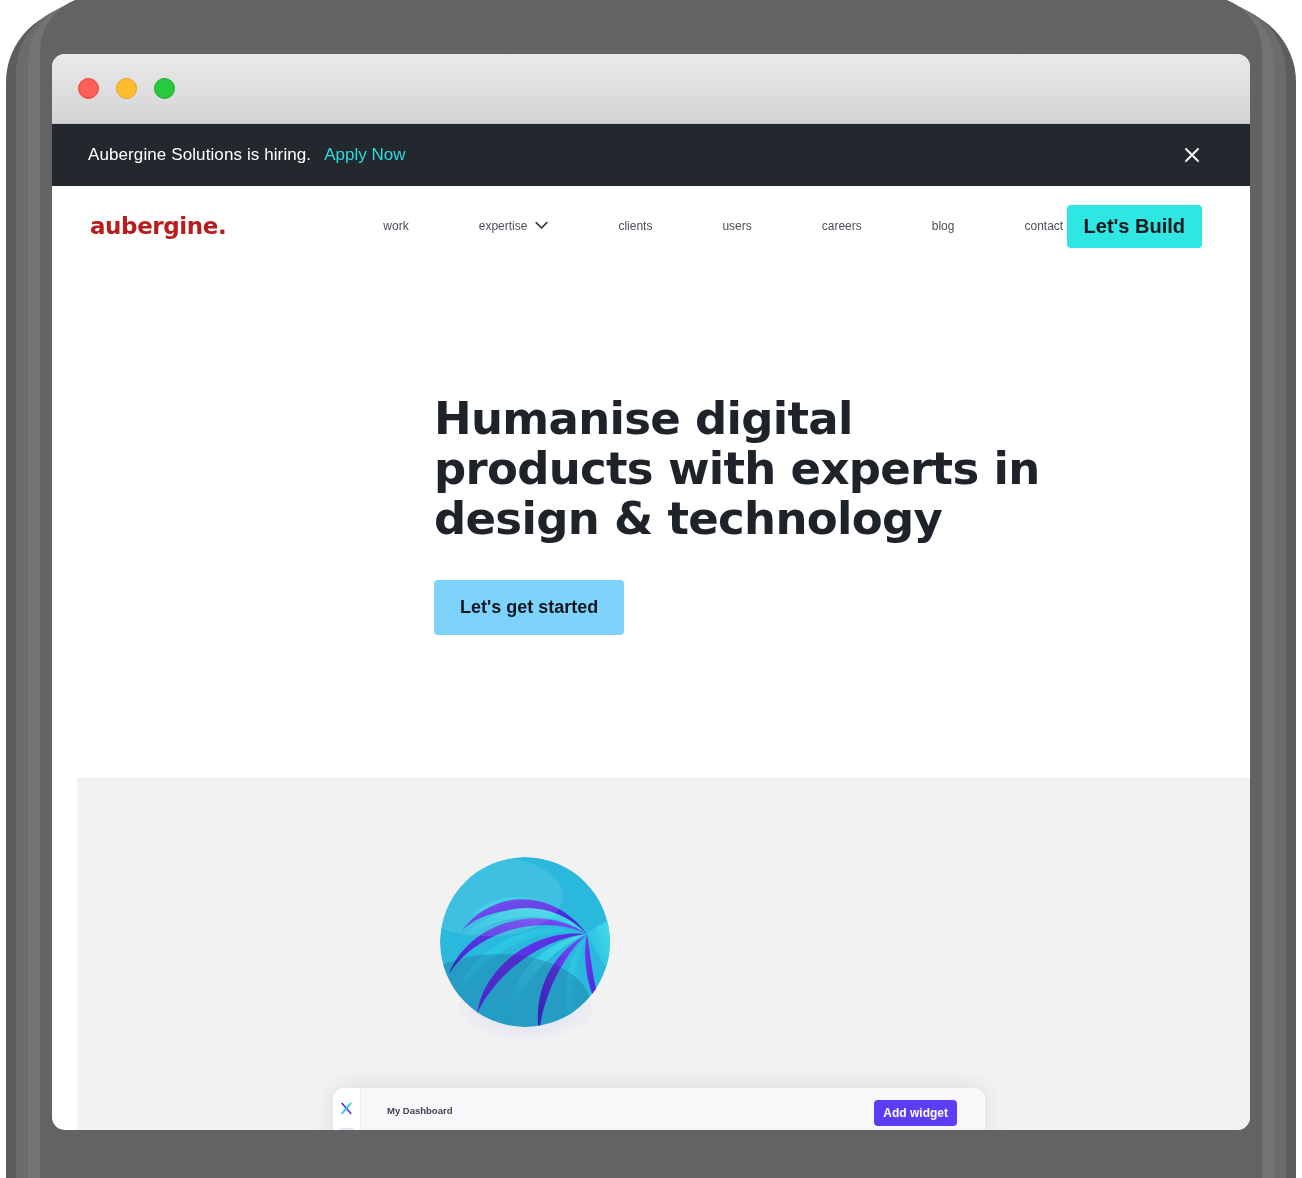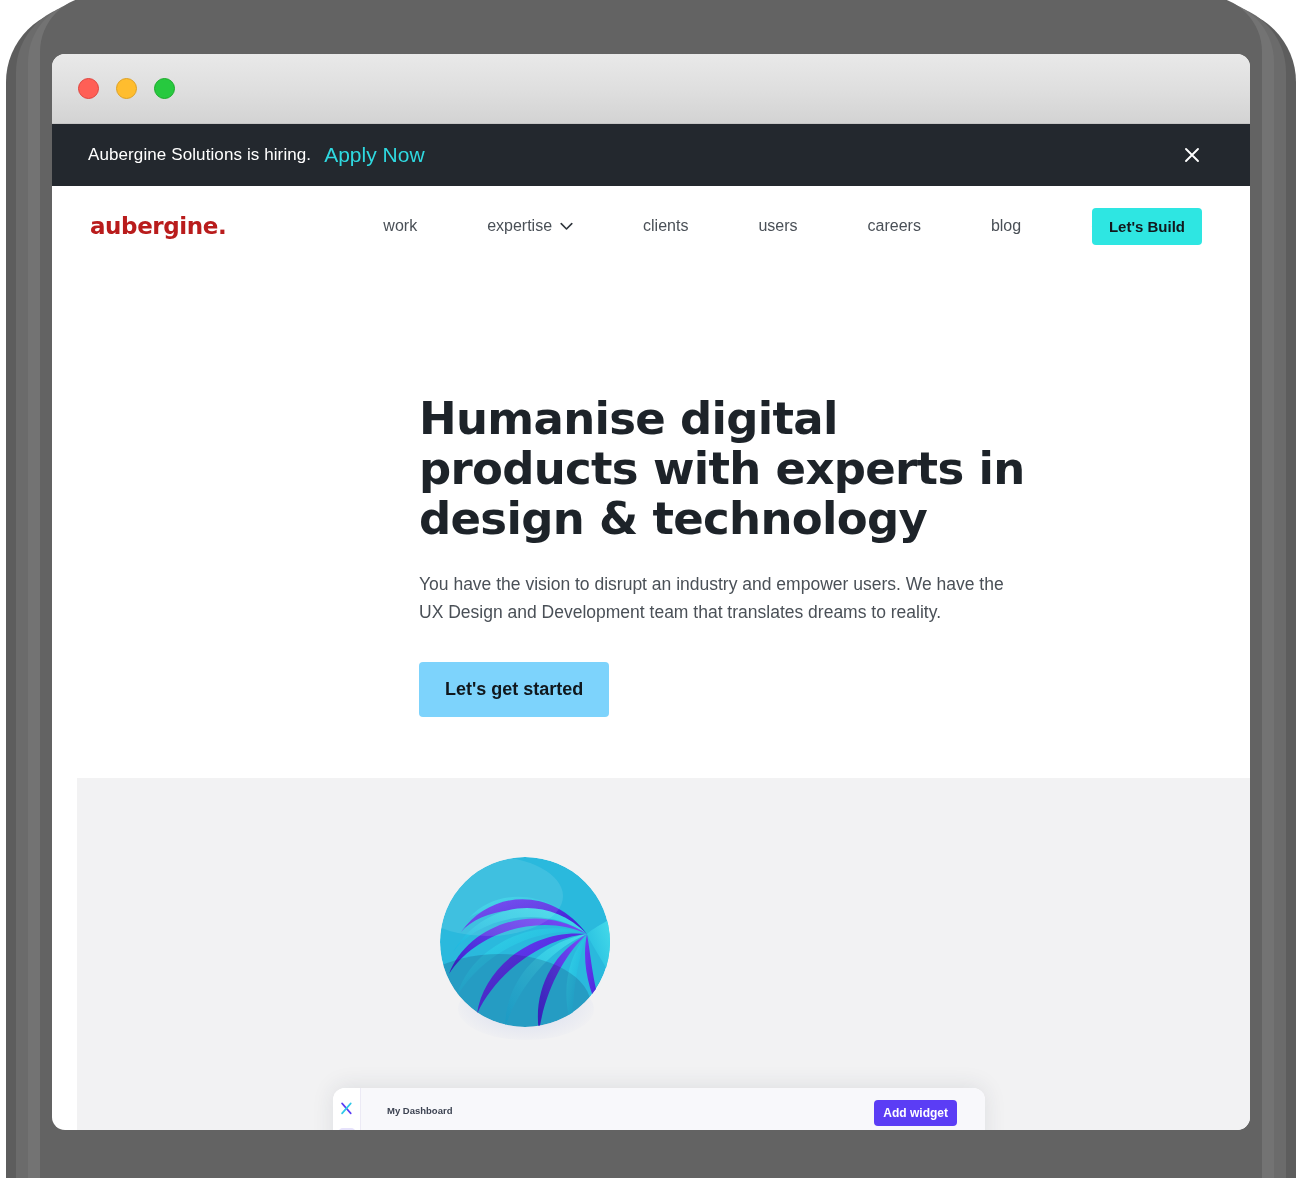--- a/index.html
+++ b/index.html
@@ -66,21 +66,21 @@
     padding: 0 36px 0 36px;
     position: relative;
   }
   #announce-text {
     color: #ffffff;
     font-size: 17px;
     letter-spacing: .1px;
   }
   #announce-link {
     color: #2fd9e0;
-    font-size: 21px;
+    font-size: 17px;
     margin-left: 13px;
     text-decoration: none;
     cursor: pointer;
   }
   #announce-close {
     position: absolute;
     right: 47px;
     top: 50%;
     transform: translateY(-50%);
     width: 22px; height: 22px;
@@ -105,55 +105,55 @@
     cursor: pointer;
     font-family: "DejaVu Sans", sans-serif;
   }
   #nav-links {
     display: flex;
     align-items: center;
     gap: 0px;
     margin-left: 122px;
   }
   .nav-link {
-    font-size: 16px;
+    font-size: 12px;
     color: #4a5057;
     text-decoration: none;
     padding: 8px 0;
     margin: 0 35px;
     cursor: pointer;
     display: flex;
     align-items: center;
     gap: 8px;
     white-space: nowrap;
   }
   .chev { display: inline-block; }
   #letsbuild-button {
     position: absolute;
     right: 48px;
     background: #2ee6e2;
     color: #12181d;
-    font-size: 15px;
+    font-size: 20px;
     font-weight: 700;
     border: none;
     border-radius: 4px;
     padding: 10px 17px;
     cursor: pointer;
     font-family: "Liberation Sans", sans-serif;
   }
 
   
   #hero {
     background: #ffffff;
     height: 525px;
     position: relative;
   }
   #hero-inner {
     position: absolute;
-    left: 367px;
+    left: 382px;
     top: 128px;
     width: 620px;
   }
   #hero-title {
     font-size: 45px;
     line-height: 50px;
     font-weight: 700;
     color: #1d2329;
     letter-spacing: -0.7px;
     font-family: "DejaVu Sans", sans-serif;
@@ -318,21 +318,20 @@
           <span>contact</span>
         </a>
       </nav>
 
       <button id="letsbuild-button">Let's Build</button>
     </div>
 
     <section id="hero">
       <div id="hero-inner">
         <h1 id="hero-title">Humanise digital products with experts in design &amp; technology</h1>
-        <p id="hero-sub">You have the vision to disrupt an industry and empower users. We have the UX Design and Development team that translates dreams to reality.</p>
         <button id="hero-cta">Let's get started</button>
       </div>
     </section>
 
     <section id="showcase">
 
       <div id="swirl-shadow"></div>
 
       <div id="dashboard-mock">
         <div id="dash-sidebar">

